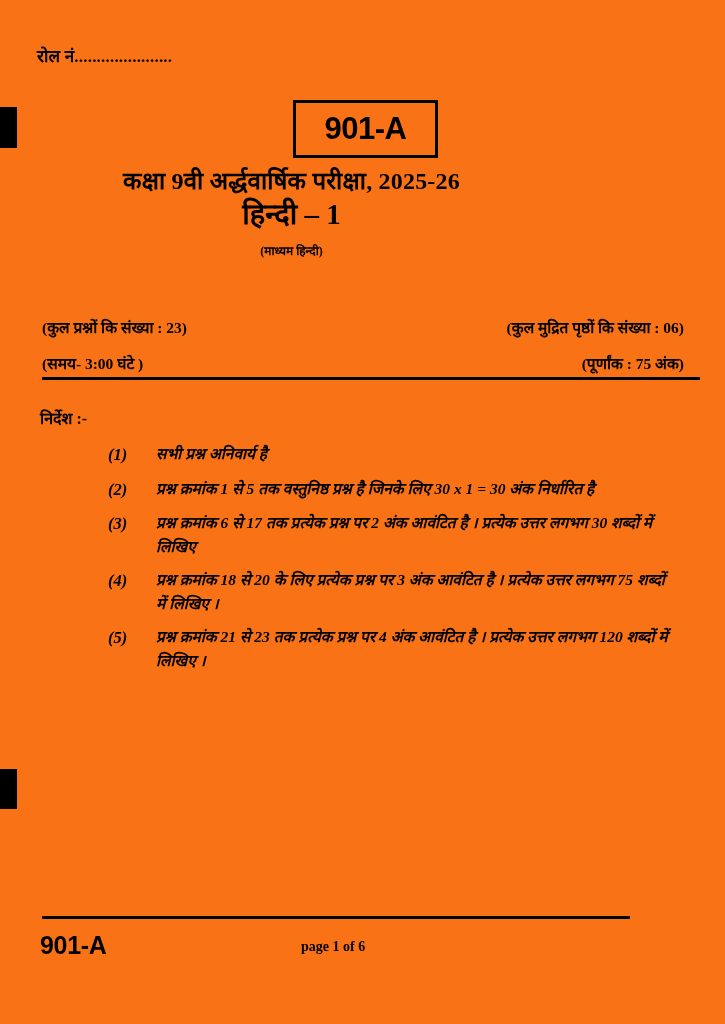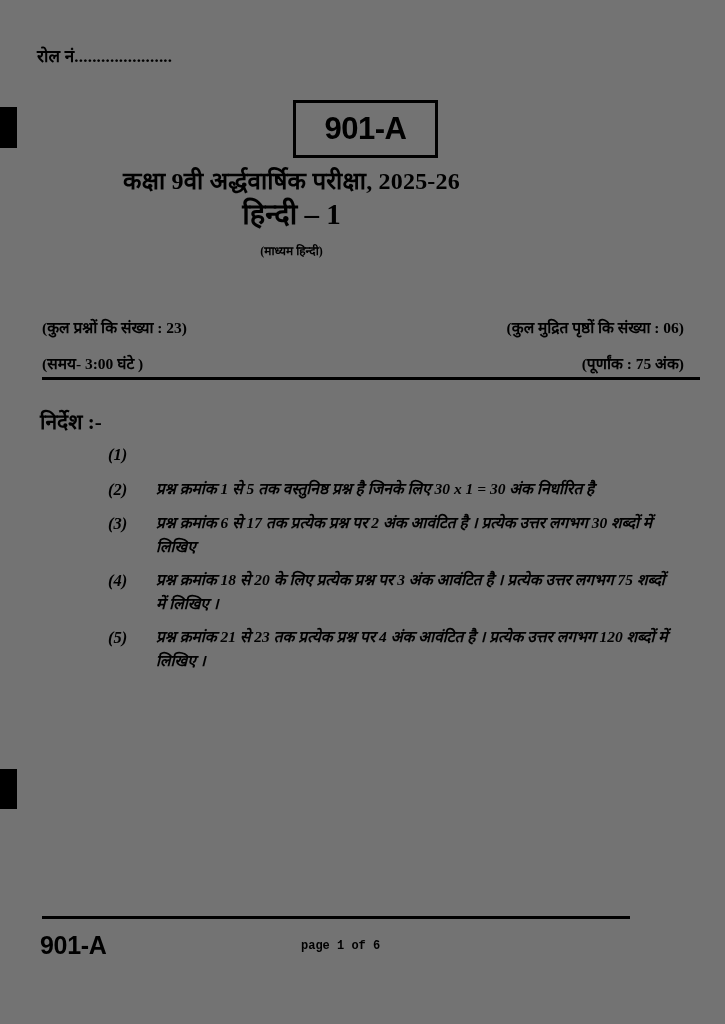--- a/index.html
+++ b/index.html
@@ -4,21 +4,21 @@
 <style>
   html, body {
     margin: 0;
     padding: 0;
     background: #ffffff;
   }
   .page {
     position: relative;
     width: 725px;
     height: 1024px;
-    background: #737373;
+    background: #f97316;
     color: #000000;
     font-family: "Liberation Serif", "DejaVu Serif", serif;
     overflow: hidden;
   }
 
   
   .reg-mark {
     position: absolute;
     left: 0;
     width: 17px;
@@ -112,21 +112,21 @@
     width: 658px;
     height: 3px;
     background: #000000;
   }
 
   
   .instructions-heading {
     position: absolute;
     left: 40px;
     top: 407px;
-    font-size: 21px;
+    font-size: 16px;
     font-weight: 600;
   }
   .instructions-list {
     position: absolute;
     left: 108px;
     top: 442px;
     width: 560px;
   }
   .instr-item {
     display: flex;
@@ -164,22 +164,22 @@
     top: 931px;
     font-family: "Liberation Sans", "DejaVu Sans", sans-serif;
     font-size: 25px;
     font-weight: bold;
     letter-spacing: -0.3px;
   }
   .footer-page {
     position: absolute;
     left: 301px;
     top: 939px;
-    font-family: Liberation Mono, monospace;
-    font-size: 12px;
+    font-family: Liberation Serif, serif;
+    font-size: 14px;
     font-weight: bold;
   }
 </style>
 </head>
 <body>
 
 <div class="page">
 
   <div class="reg-mark top"></div>
   <div class="reg-mark bottom"></div>
@@ -207,20 +207,21 @@
     </div>
   </div>
 
   <div class="rule-top"></div>
 
   <div class="instructions-heading">निर्देश :-</div>
 
   <div class="instructions-list">
     <div class="instr-item">
       <span class="instr-num">(1)</span>
+      <span class="instr-text">सभी प्रश्न अनिवार्य है</span>
     </div>
     <div class="instr-item">
       <span class="instr-num">(2)</span>
       <span class="instr-text">प्रश्न क्रमांक 1 से 5 तक वस्तुनिष्ठ प्रश्न है जिनके लिए 30 x 1 = 30 अंक निर्धारित है</span>
     </div>
     <div class="instr-item">
       <span class="instr-num">(3)</span>
       <span class="instr-text">प्रश्न क्रमांक 6 से 17 तक प्रत्येक प्रश्न पर 2 अंक आवंटित है । प्रत्येक उत्तर लगभग 30 शब्दों में लिखिए</span>
     </div>
     <div class="instr-item">

